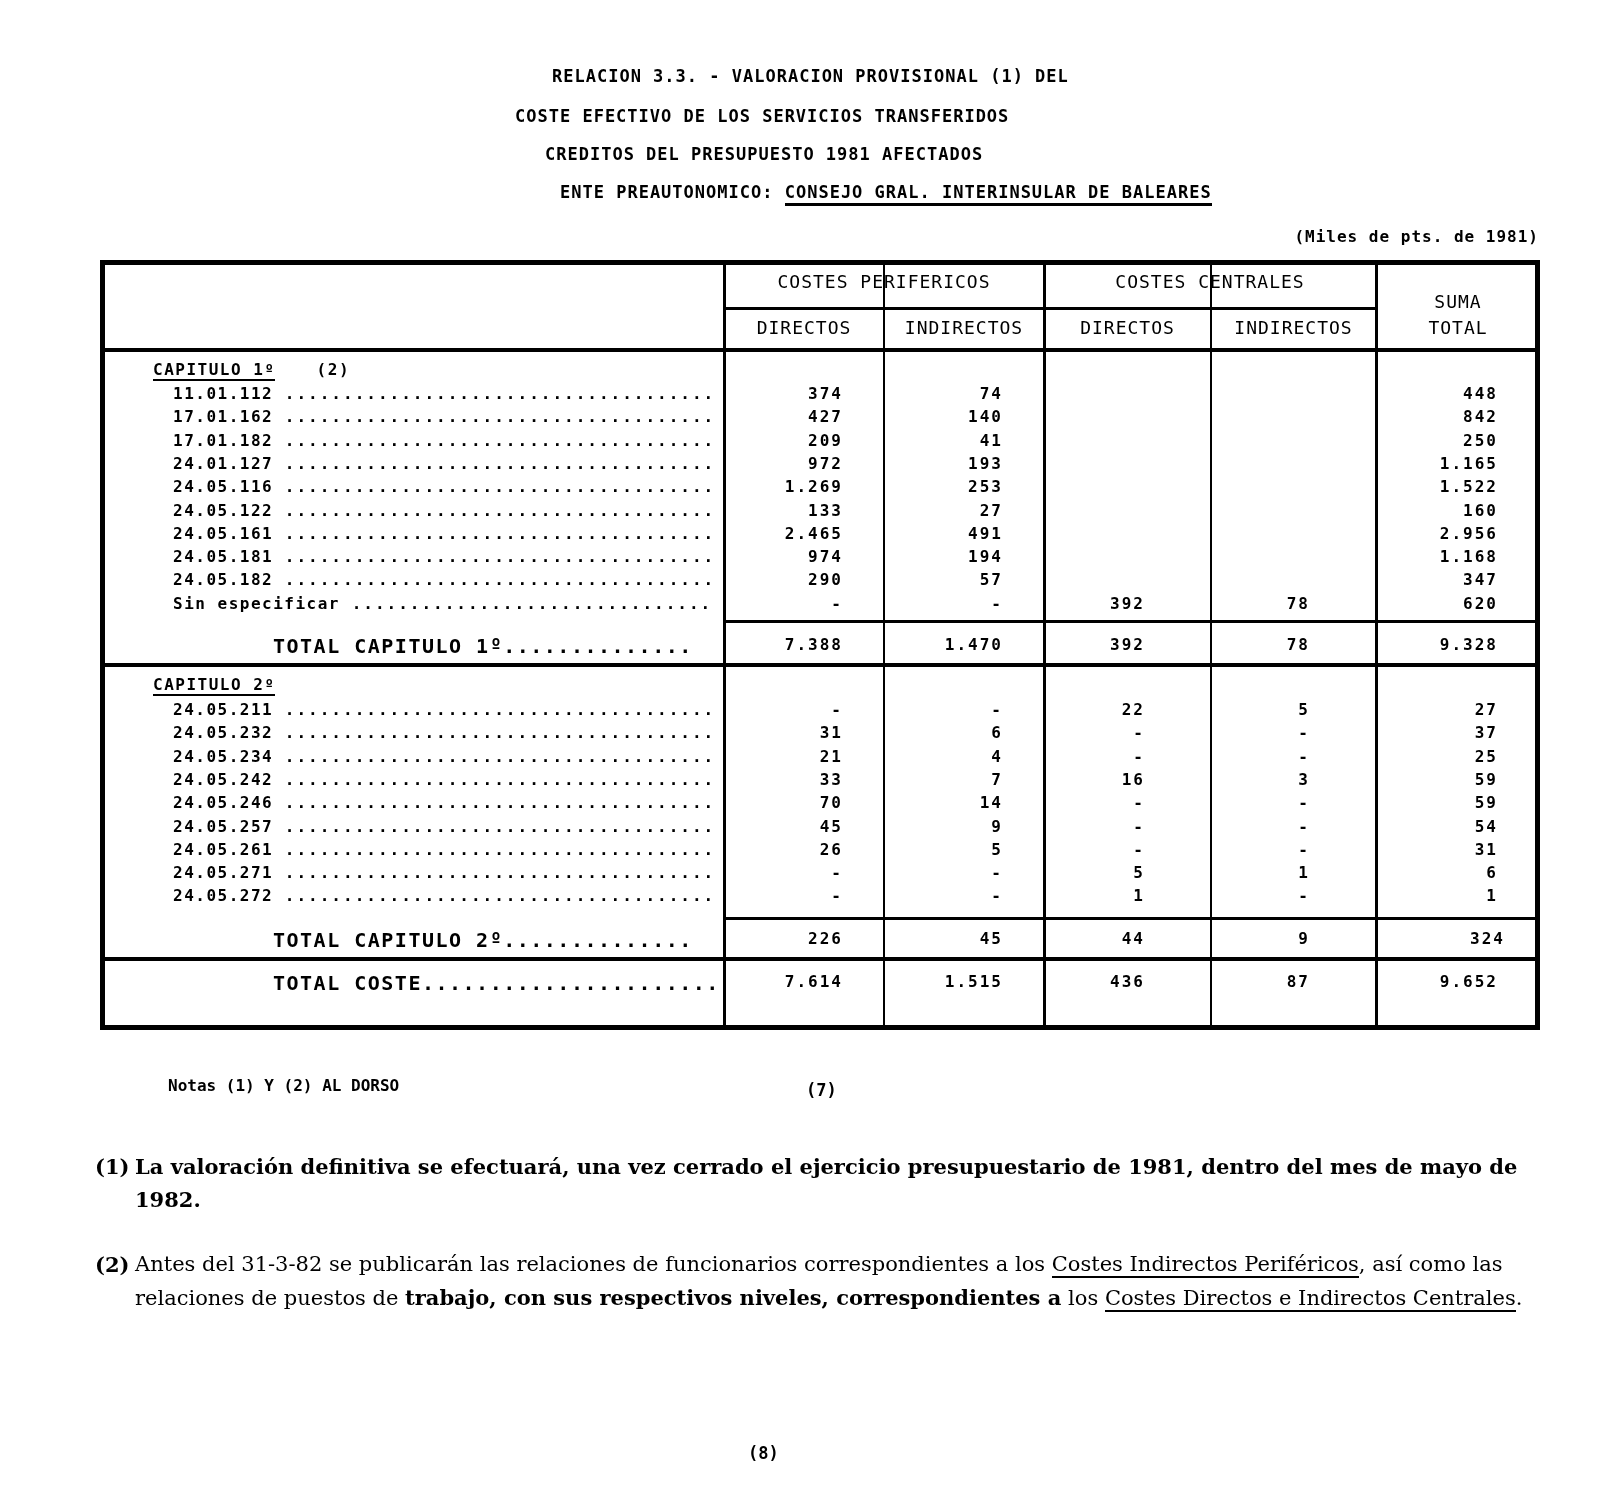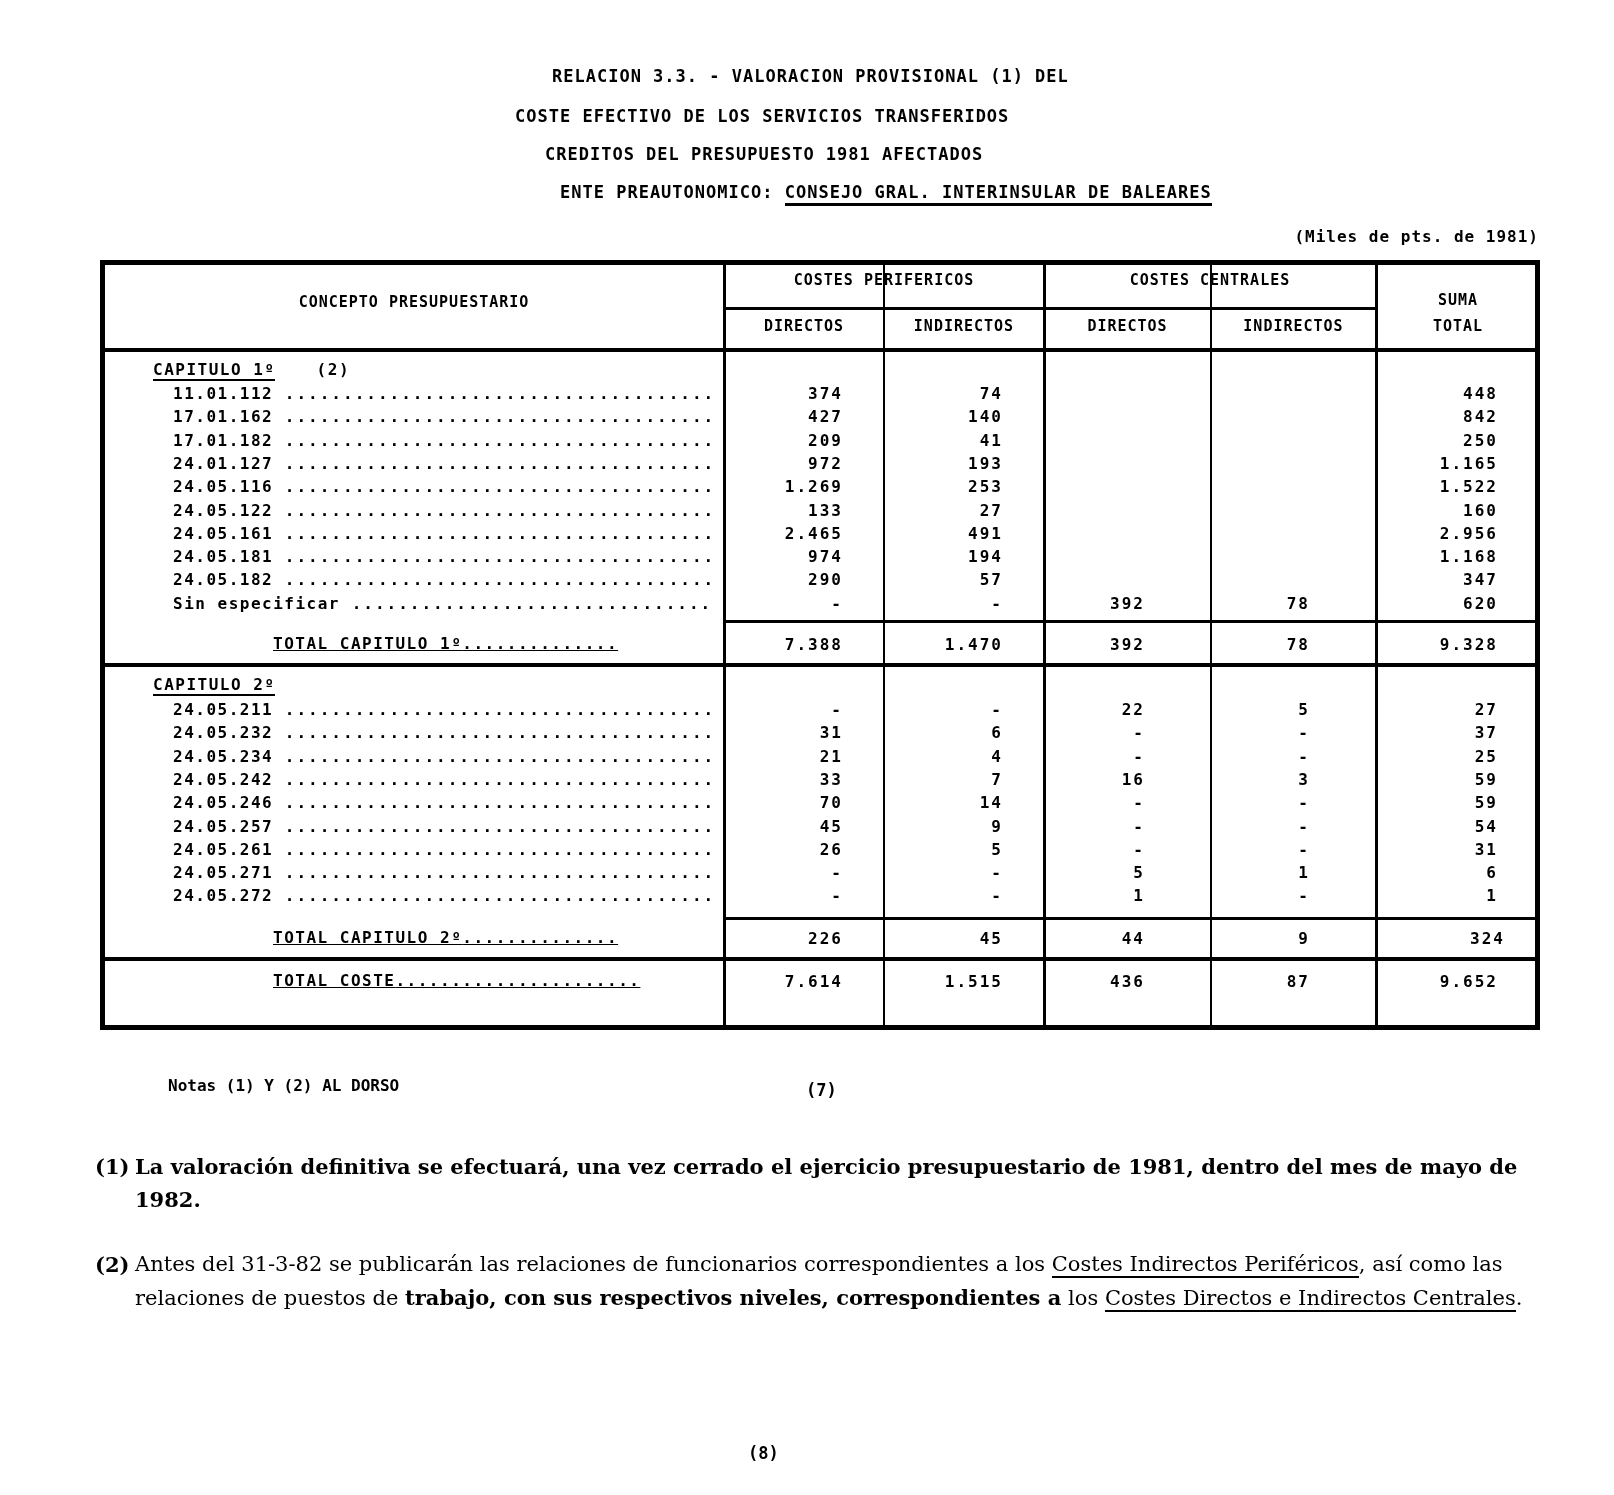--- a/index.html
+++ b/index.html
@@ -22,34 +22,34 @@
 
   .tbl {
     position: absolute; left: 100px; top: 260px; width: 1440px; height: 770px;
     border: 5px solid #000; box-sizing: border-box;
   }
   .vline { position: absolute; top: 0; bottom: 0; width: 2px; background: #000; }
   .hline { position: absolute; left: 0; right: 0; height: 4px; background: #000; }
   .hline-partial { position: absolute; height: 3px; background: #000; }
 
   .hdr {
-    position: absolute; font-weight: bold; font-size: 15px; letter-spacing: 1px; text-align: center; white-space: nowrap;
+    position: absolute; font-weight: normal; font-size: 18px; letter-spacing: 1px; text-align: center; white-space: nowrap;
   }
   .concept-row {
     position: absolute; left: 48px; font-weight: bold; font-size: 16px; letter-spacing: 1.5px; white-space: nowrap;
     width: 560px; overflow: hidden; line-height: 23px;
   }
   .concept-row .code { display: inline-block; margin-left: 20px; }
   .concept-row .dots { letter-spacing: 2px; }
   .chapter-head {
     position: absolute; left: 48px; font-weight: bold; font-size: 16px; letter-spacing: 1.5px; white-space: nowrap;
   }
   .chapter-head .ul { border-bottom: 2px solid #000; }
   .total-label {
-    position: absolute; font-weight: bold; font-size: 16px; letter-spacing: 1.5px; white-space: nowrap; text-decoration: underline;
+    position: absolute; font-weight: bold; font-size: 20px; letter-spacing: 1.5px; white-space: nowrap;
   }
   .num {
     position: absolute; font-weight: bold; font-size: 16px; letter-spacing: 2px; text-align: right; white-space: nowrap;
     line-height: 23px;
   }
 
   .note-small {
     position: absolute; font-weight: bold; font-size: 16px; white-space: nowrap;
   }
   .footnote {
@@ -88,21 +88,20 @@
 
   <div class="hline-partial" style="left:620px; width:650px; top:42px;"></div>
   <div class="hline" style="top:83px;"></div>
 
   <div class="hline-partial" style="left:620px; right:0; top:355px;"></div>
   <div class="hline" style="top:398px;"></div>
 
   <div class="hline-partial" style="left:620px; right:0; top:652px;"></div>
   <div class="hline" style="top:692px;"></div>
 
-  <div class="hdr" style="left:0; width:618px; top:28px;">CONCEPTO PRESUPUESTARIO</div>
   <div class="hdr" style="left:620px; width:318px; top:6px;">COSTES PERIFERICOS</div>
   <div class="hdr" style="left:940px; width:330px; top:6px;">COSTES CENTRALES</div>
   <div class="hdr" style="left:620px; width:158px; top:52px;">DIRECTOS</div>
   <div class="hdr" style="left:780px; width:158px; top:52px;">INDIRECTOS</div>
   <div class="hdr" style="left:940px; width:165px; top:52px;">DIRECTOS</div>
   <div class="hdr" style="left:1107px; width:163px; top:52px;">INDIRECTOS</div>
   <div class="hdr" style="left:1273px; width:160px; top:26px;">SUMA</div>
   <div class="hdr" style="left:1273px; width:160px; top:52px;">TOTAL</div>
 
   <div class="chapter-head" style="top:95px;">

